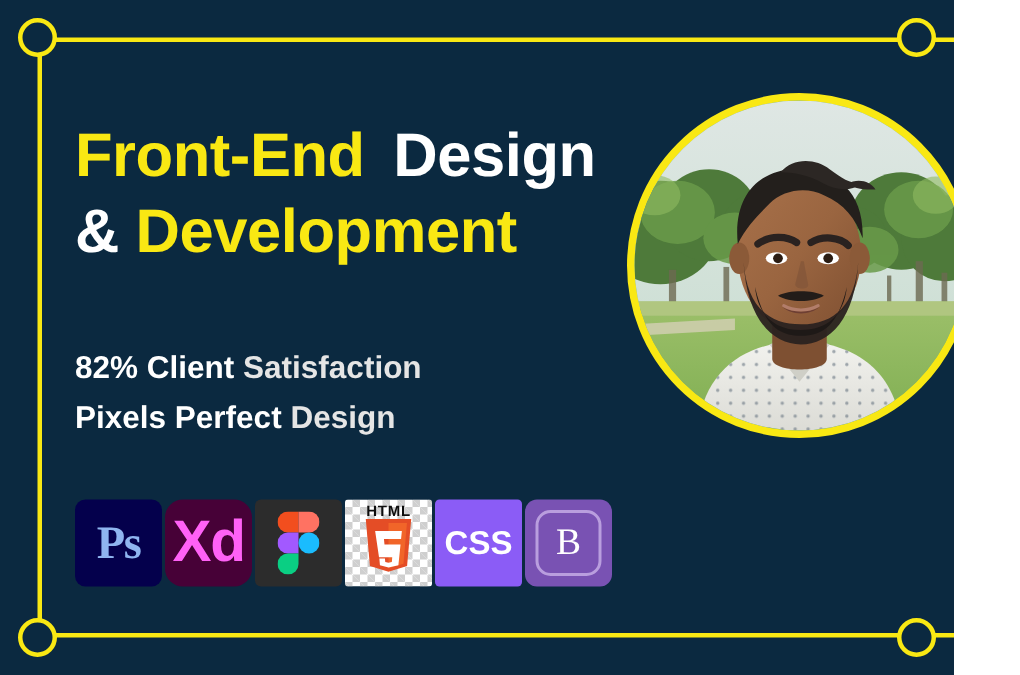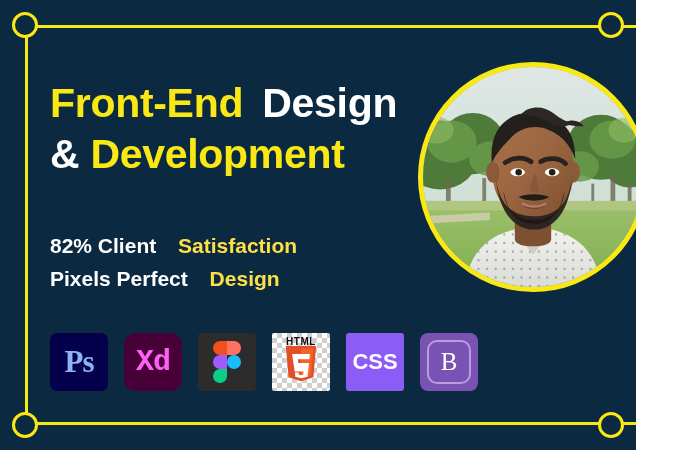--- a/index.html
+++ b/index.html
@@ -71,29 +71,29 @@
     top: 230px;
     width: 360px;
   }
   .tagline {
     font-size: 21px;
     font-weight: bold;
     line-height: 1.55;
     color: #ffffff;
     white-space: nowrap;
   }
-  .tg-yellow { color: #fde047; margin-left: 16px; }
+  .tg-yellow { color: #e5e5e5; }
 
   
   .icon-row {
     position: absolute;
     left: 50px;
     top: 333px;
     display: flex;
-    gap: 16px;
+    gap: 2px;
   }
   .tech-icon {
     width: 58px;
     height: 58px;
     border-radius: 8px;
     position: relative;
     display: flex;
     align-items: center;
     justify-content: center;
     overflow: hidden;
@@ -111,23 +111,23 @@
     font-family: "Liberation Serif", serif;
     font-weight: bold;
   }
   
   .ic-xd {
     background: #470137;
     border-radius: 12px;
   }
   .ic-xd .glyph {
     color: #ff61f6;
-    font-size: 30px;
+    font-size: 39px;
     letter-spacing: -1px;
-    font-family: Liberation Mono, monospace;
+    font-family: Liberation Sans, sans-serif;
     font-weight: bold;
   }
   
   .ic-figma { background: #2c2c2c; border-radius: 4px; }
   
   .ic-html {
     background-color: #ffffff;
     background-image:
       linear-gradient(45deg, #cfcfcf 25%, transparent 25%, transparent 75%, #cfcfcf 75%),
       linear-gradient(45deg, #cfcfcf 25%, transparent 25%, transparent 75%, #cfcfcf 75%);

